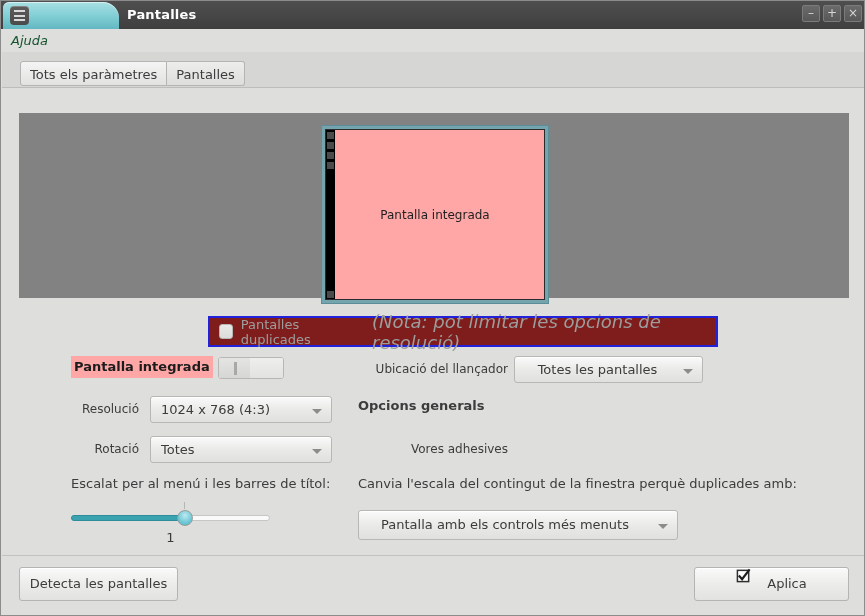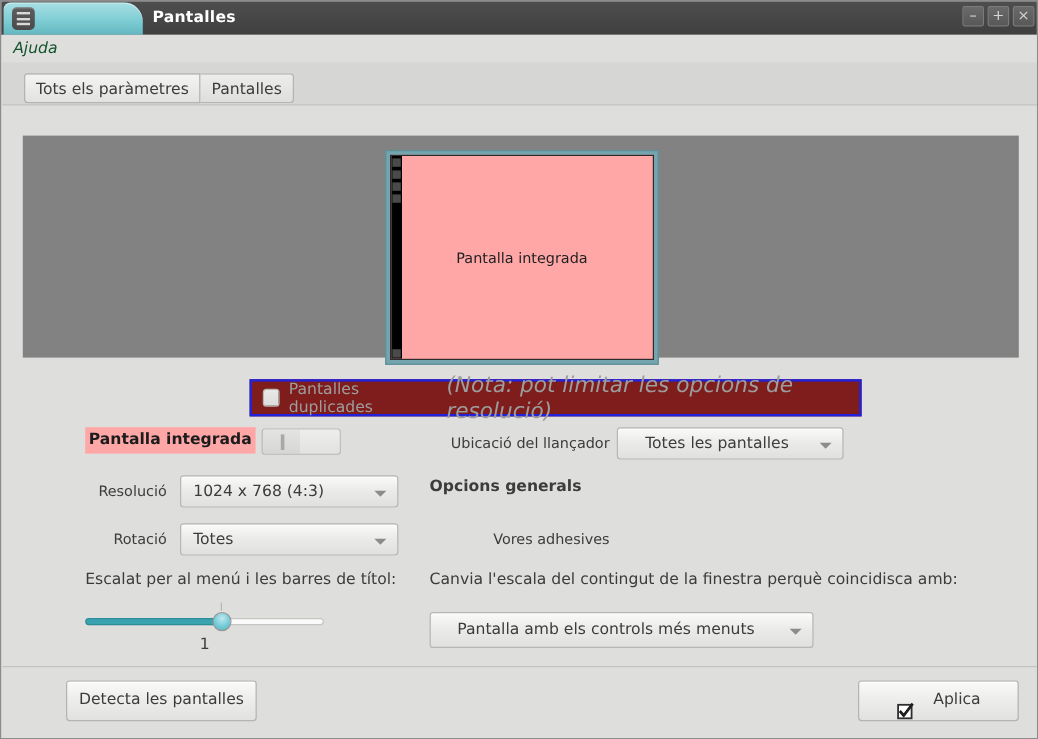--- a/index.html
+++ b/index.html
@@ -451,26 +451,26 @@
     background: linear-gradient(to bottom, #fafafa 0%, #ececea 50%, #e2e2e0 100%);
     border: 1px solid #b4b4b2;
     border-radius: 3px;
     box-sizing: border-box;
     font-size: 13px;
     color: #3c3c3c;
     line-height: 32px;
     text-align: center;
     box-shadow: inset 0 1px 0 #fff;
   }
-  .btn-detect { left: 17px; top: 11px; width: 159px; margin-left: 36px; }
+  .btn-detect { left: 17px; top: 11px; width: 159px; }
   .btn-apply {
     right: 16px; top: 11px;
-    width: 134px;
+    width: 155px;
     display: flex;
-    align-items: flex-end;
+    align-items: flex-start;
     justify-content: center;
     gap: 16px;
   }
   .apply-icon { width: 15px; height: 15px; display: block; }
 </style>
 </head>
 <body>
 
 <div id="app">
 
@@ -581,21 +581,21 @@
       <div class="row">
         <div class="hdr-right">Opcions generals</div>
       </div>
 
       <div class="row">
         <div class="lbl lbl-edge">Vores adhesives</div>
 
       </div>
 
       <div class="row" style="height:80px">
-        <div class="scale-caption">Canvia l'escala del contingut de la finestra perquè coincidisca amb:</div>
+        <div class="scale-caption">Canvia l'escala del contingut de la finestra perquè duplicades amb:</div>
         <div style="position:absolute;left:0;top:34px;width:340px">
           <div class="combo combo-scale">
             <span>Pantalla amb els controls més menuts</span>
             <span class="arrow"></span>
           </div>
         </div>
       </div>
 
     </div>
 

